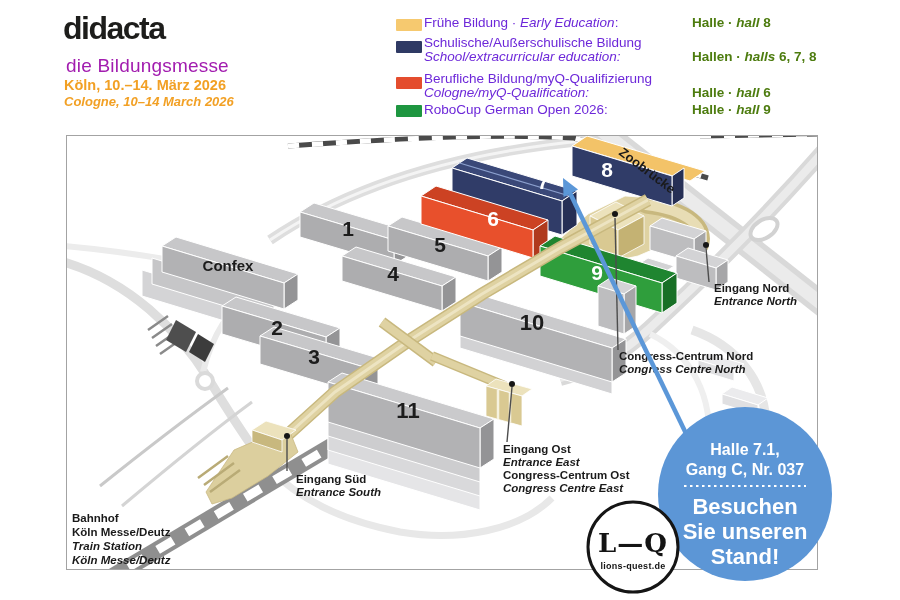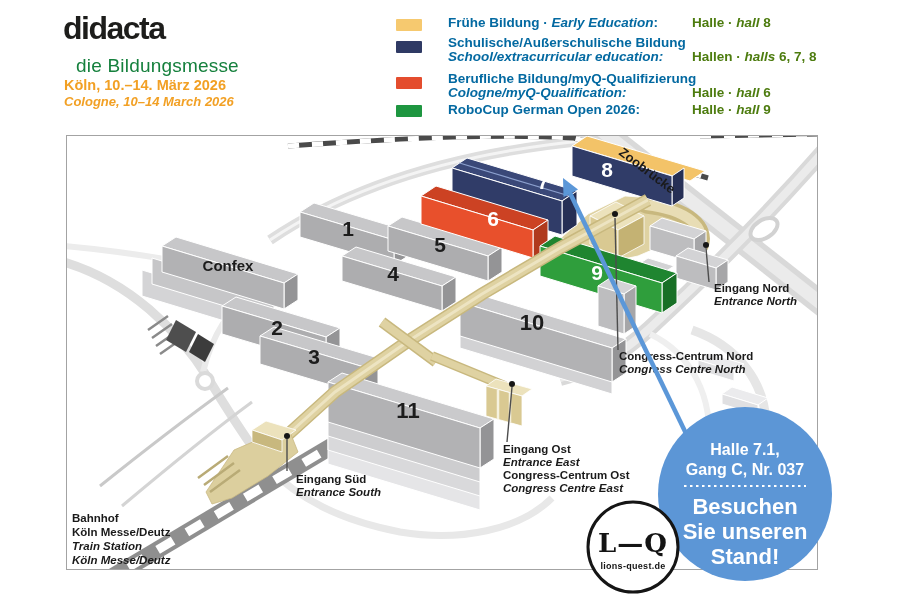--- a/index.html
+++ b/index.html
@@ -1,26 +1,26 @@
 <!DOCTYPE html>
 <html><head>
 <meta charset="utf-8">
 <style>
   html,body{margin:0;padding:0;background:#fff;}
   #stage{position:relative;width:900px;height:600px;background:#fff;overflow:hidden;
          font-family:"Liberation Sans",sans-serif;}
   .abs{position:absolute;}
   
   .brand{left:63px;top:12px;font-size:32px;font-weight:800;letter-spacing:-1.5px;color:#1D1D1B;line-height:1;}
-  .brand-sub{left:66px;top:56px;font-size:19px;color:#15803d;letter-spacing:.2px;line-height:1;margin-left:10px;}
+  .brand-sub{left:66px;top:56px;font-size:19px;color:#a21caf;letter-spacing:.2px;line-height:1;}
   .date1{left:64px;top:78px;font-size:14.5px;font-weight:700;color:#F2A024;line-height:1;}
   .date2{left:64px;top:95px;font-size:13px;font-weight:700;font-style:italic;color:#F2A024;line-height:1;}
   
   .sw{left:396px;width:26px;height:12px;}
-  .lg-text{left:448px;font-size:13.5px;font-weight:700;color:#0369a1;line-height:14px;white-space:nowrap;}
+  .lg-text{left:424px;font-size:13.5px;font-weight:400;color:#6d28d9;line-height:14px;white-space:nowrap;}
   .lg-text .it{font-style:italic;}
   .lg-val{left:692px;font-size:13.5px;font-weight:600;color:#4d7c0f;line-height:14px;white-space:nowrap;text-align:right;}
   .lg-val .it{font-style:italic;}
   
   text{font-family:"Liberation Sans",sans-serif;}
   .lbl{font-size:11.5px;font-weight:700;fill:#1A1A1A;}
   .lbl-i{font-style:italic;}
   .num{font-size:21px;font-weight:700;fill:#1C1C1C;text-anchor:middle;}
   .num-big{font-size:22px;}
   .num-w{fill:#FFFFFF;}

